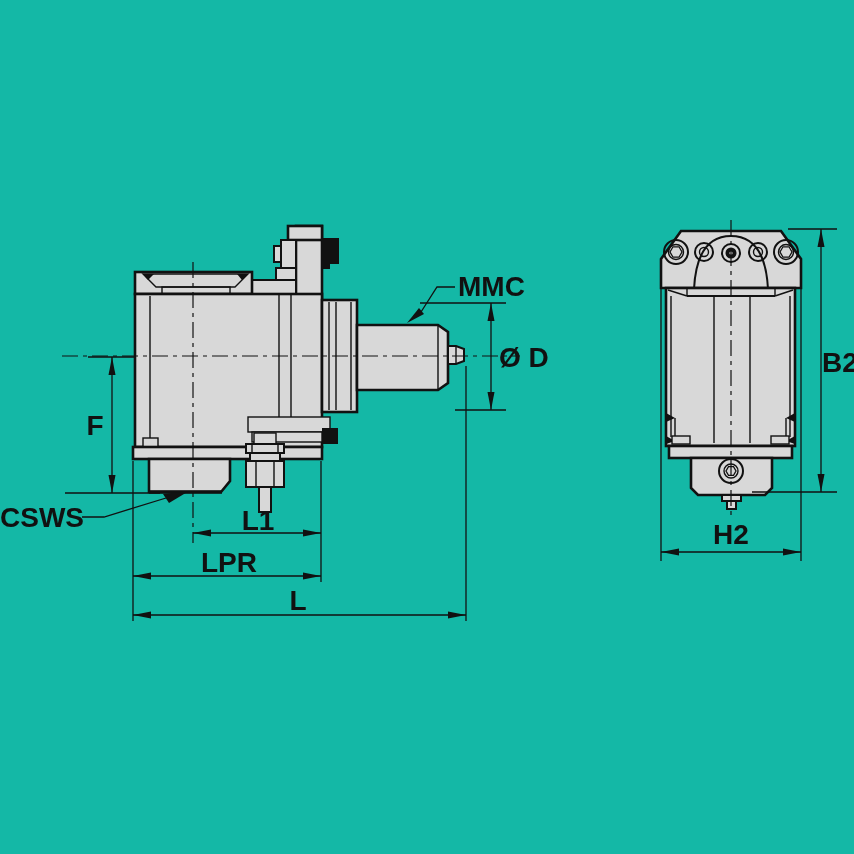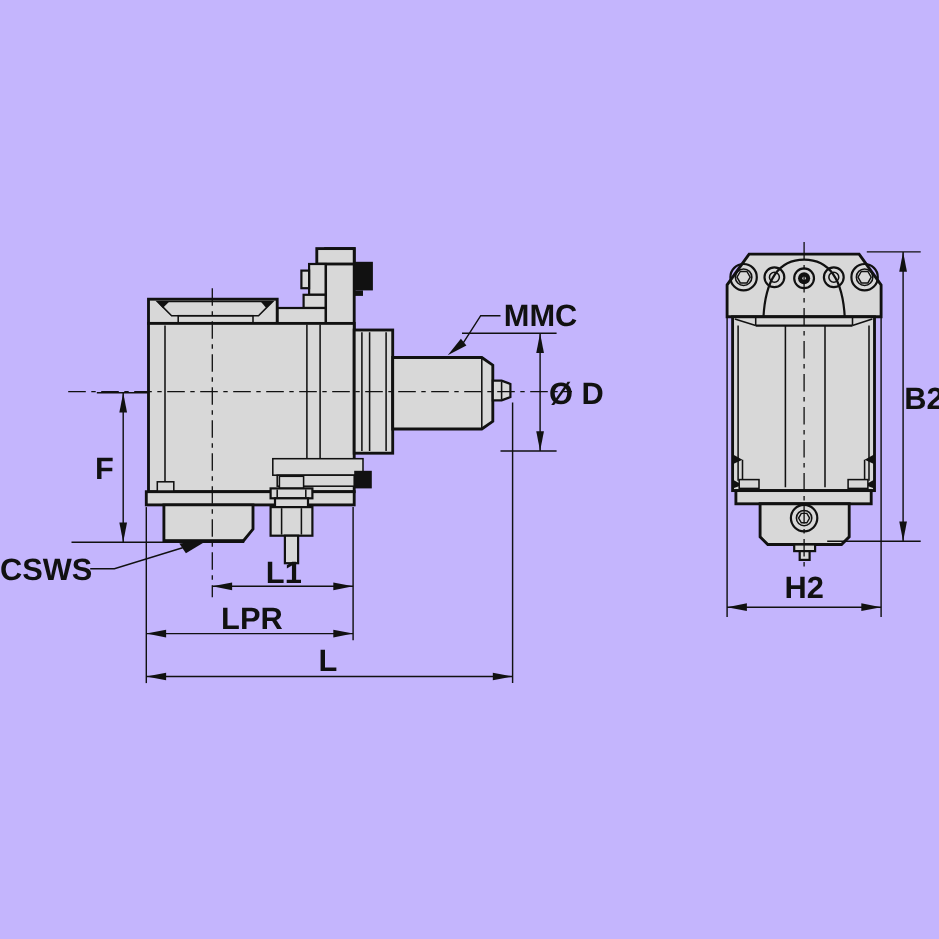--- a/index.html
+++ b/index.html
@@ -1,16 +1,16 @@
 <!DOCTYPE html>
 <html><head>
 <meta charset="utf-8">
 <style>
   html,body{margin:0;padding:0;background:#ffffff;}
-  #stage{position:relative;width:854px;height:854px;background:#c4b5fd;overflow:hidden;}
+  #stage{position:relative;width:854px;height:854px;background:#14b8a6;overflow:hidden;}
   svg{position:absolute;left:0;top:0;}
   .part{fill:#d8d8d8;stroke:#111111;stroke-linejoin:miter;}
   .bold{stroke-width:2.6;}
   .md{stroke-width:2;}
   .thin{stroke-width:1.4;}
   .ln{fill:none;stroke:#111111;}
   .dim{fill:none;stroke:#111111;stroke-width:1.3;}
   .cl{fill:none;stroke:#111111;stroke-width:1.2;stroke-dasharray:16 5 4 5;}
   .arr{fill:#111111;stroke:none;}
   .blk{fill:#111111;stroke:none;}

